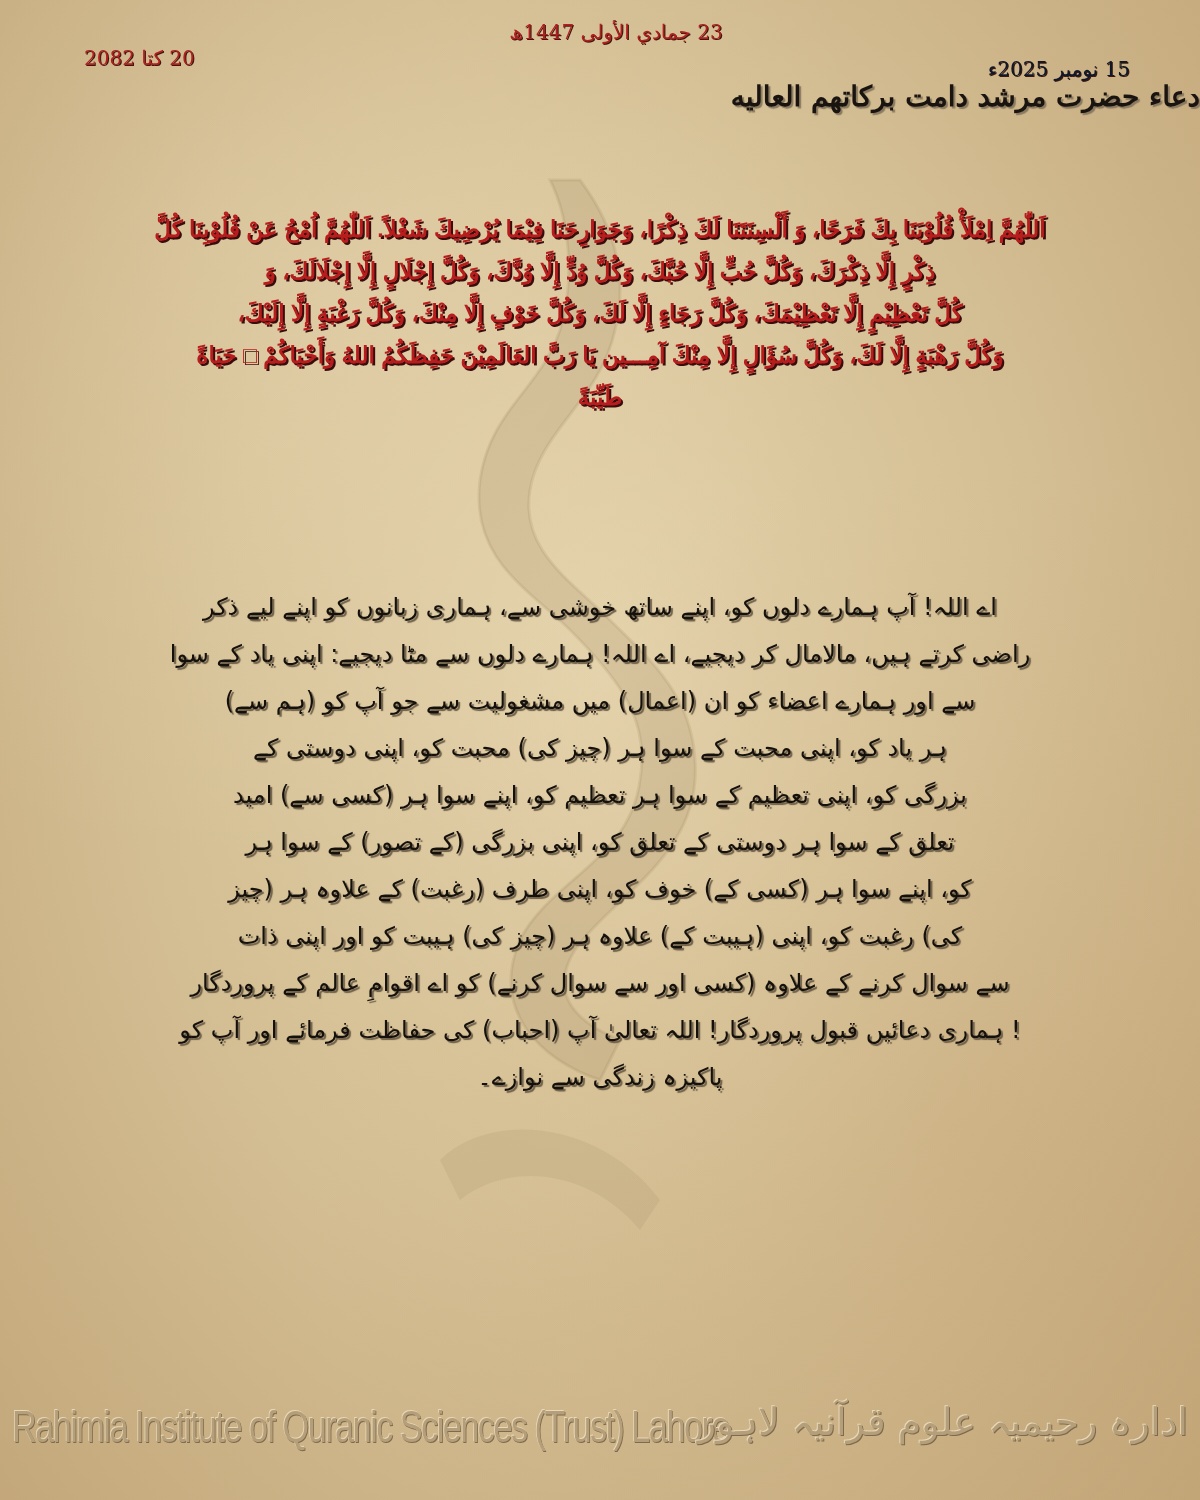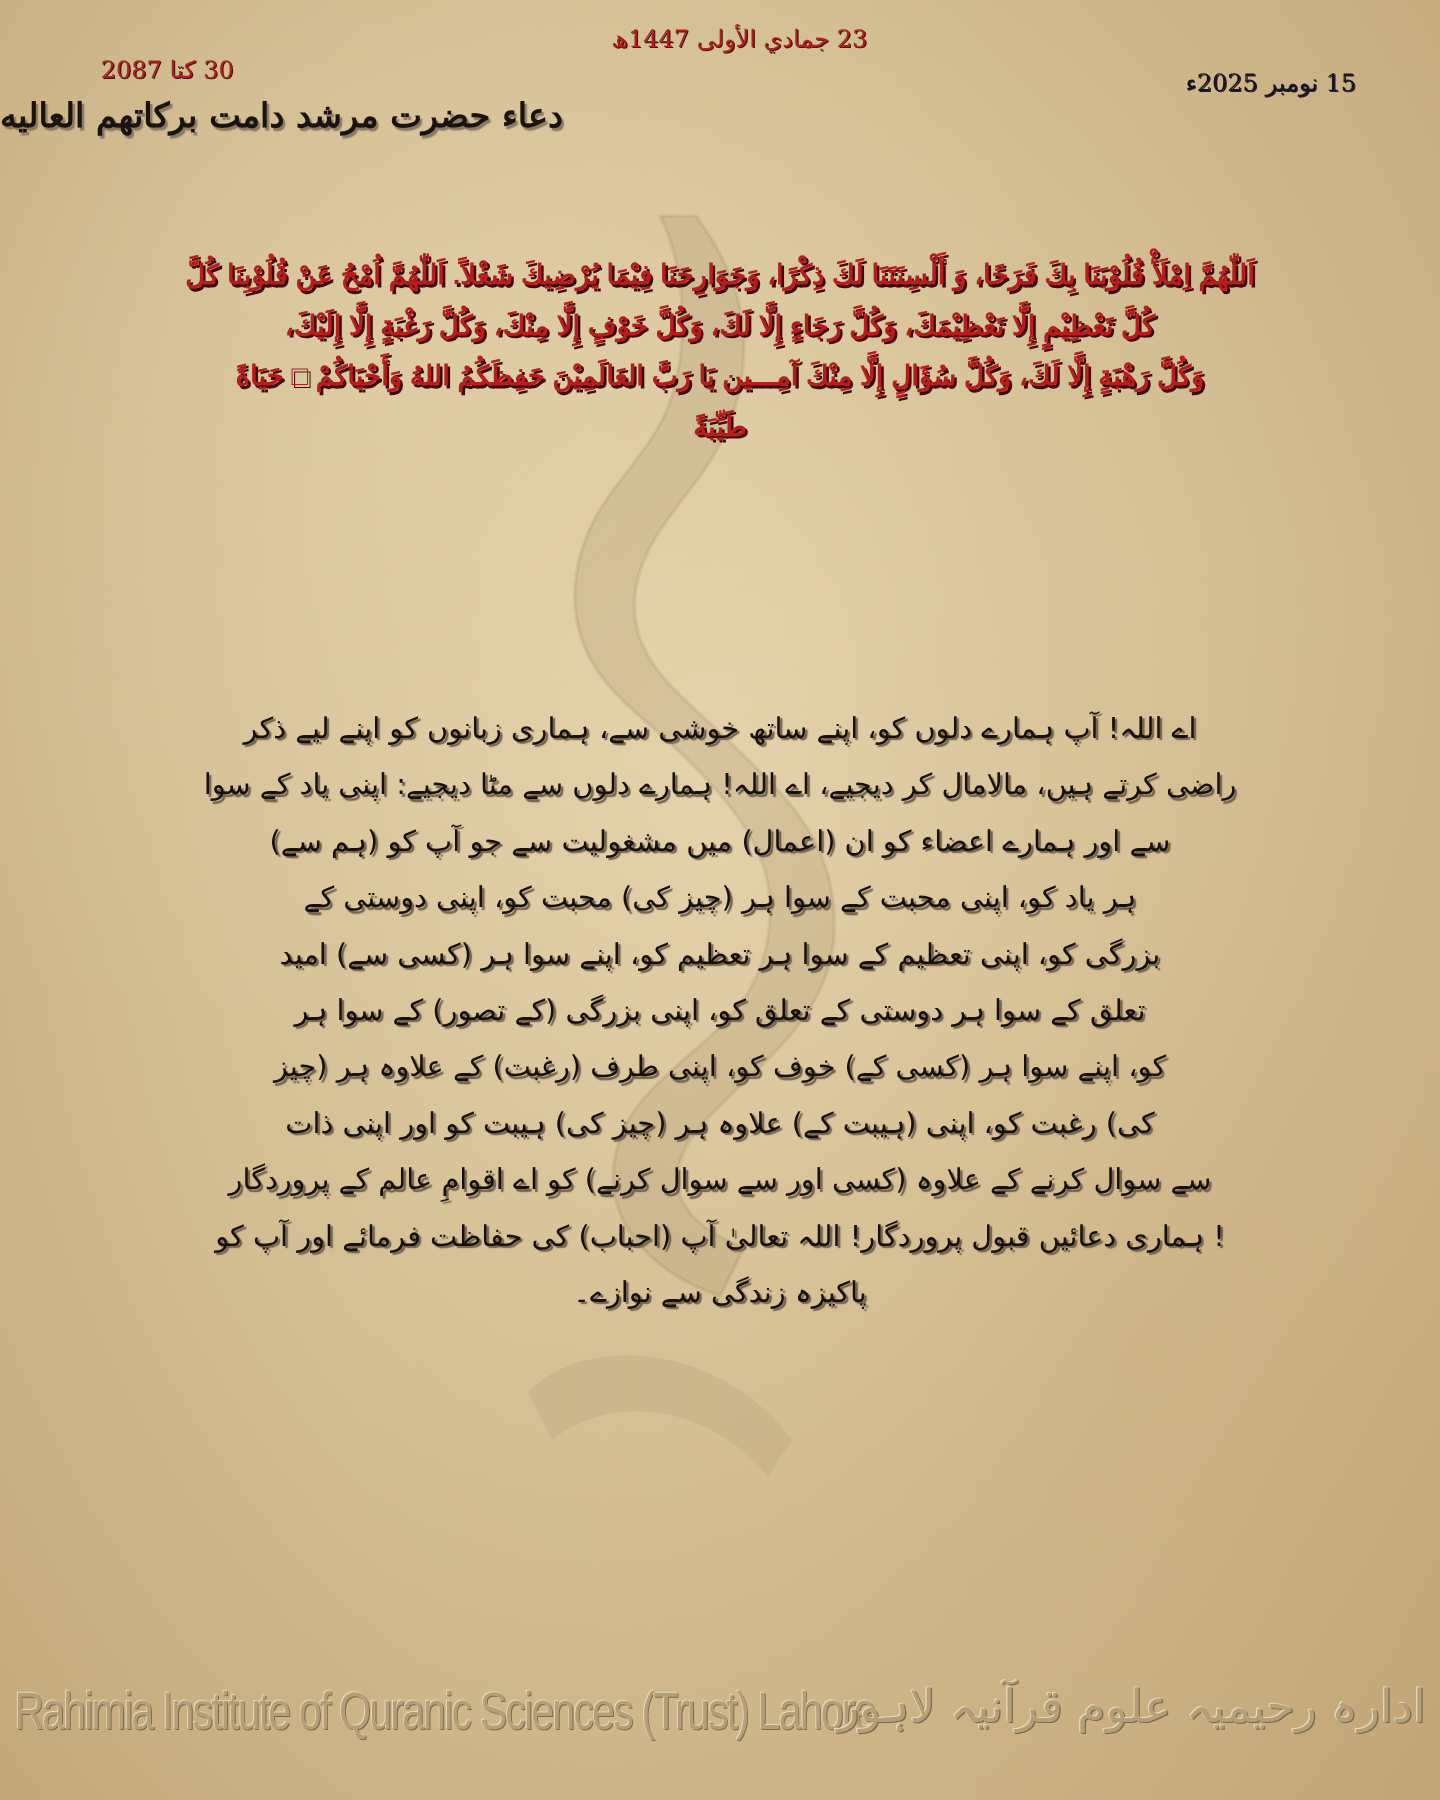--- a/index.html
+++ b/index.html
@@ -51,21 +51,21 @@
       font-size: 20px;
       color: #b21f1f;
       direction: rtl;
       text-shadow: 1px 1px 0 #3a1a10;
     }
     .title {
       position: absolute;
       top: 80px;
       left: 0;
       width: 1200px;
-      text-align: left;
+      text-align: right;
       font-size: 28px;
       font-weight: bold;
       color: #1a1410;
       direction: rtl;
       text-shadow: 2px 2px 1px #8a7a60;
     }
     
     .watermark {
       position: absolute;
       left: 400px;
@@ -144,25 +144,26 @@
 
 <div class="page">
 
   <svg class="watermark" viewBox="0 0 320 1100">
     <path d="M150 20 C170 60 175 120 160 170 C140 230 90 250 80 320 C70 400 130 430 170 470 C220 520 250 560 240 620 C230 700 150 720 120 780 C90 850 140 900 200 920 L220 880 C170 860 150 830 175 790 C210 740 290 700 295 620 C300 540 250 500 210 460 C170 420 120 390 130 330 C140 270 200 240 215 170 C230 110 210 60 180 20 Z" fill="rgba(150,125,90,0.18)" stroke="rgba(120,95,60,0.12)" stroke-width="3"></path>
     <path d="M40 1000 C90 950 200 960 260 1040 L240 1070 C190 1010 110 1000 60 1040 Z" fill="rgba(150,125,90,0.14)"></path>
   </svg>
 
   <div class="hijri-date">23 جمادي الأولى 1447ھ</div>
   <div class="greg-date">15 نومبر 2025ء</div>
-  <div class="desi-date">30 کتا 2087</div>
+  <div class="desi-date">20 کتا 2082</div>
   <div class="title">دعاء حضرت مرشد دامت برکاتهم العاليه</div>
 
   <div class="arabic-block">
     <span class="arabic-line">اَللّٰهُمَّ اِمْلَأْ قُلُوْبَنَا بِكَ فَرَحًا، وَ أَلْسِنَتَنَا لَكَ ذِكْرًا، وَجَوَارِحَنَا فِيْمَا يُرْضِيكَ شَغْلاً. اَللّٰهُمَّ اُمْحُ عَنْ قُلُوْبِنَا كُلَّ</span>
+    <span class="arabic-line">ذِكْرٍ إِلَّا ذِكْرَكَ، وَكُلَّ حُبٍّ إِلَّا حُبَّكَ، وَكُلَّ وُدٍّ إِلَّا وُدَّكَ، وَكُلَّ إِجْلَالٍ إِلَّا إِجْلَالَكَ، وَ</span>
     <span class="arabic-line">كُلَّ تَعْظِيْمٍ إِلَّا تَعْظِيْمَكَ، وَكُلَّ رَجَاءٍ إِلَّا لَكَ، وَكُلَّ خَوْفٍ إِلَّا مِنْكَ، وَكُلَّ رَغْبَةٍ إِلَّا إِلَيْكَ،</span>
     <span class="arabic-line">وَكُلَّ رَهْبَةٍ إِلَّا لَكَ، وَكُلَّ سُؤَالٍ إِلَّا مِنْكَ آمِـــين يَا رَبَّ العَالَمِيْنَ حَفِظَكُمُ اللهُ وَأَحْيَاكُمْ □ حَيَاةً</span>
     <span class="arabic-line">طَيِّبَةً</span>
   </div>
 
   <div class="urdu-block">
     <span class="urdu-line">اے اللہ! آپ ہمارے دلوں کو، اپنے ساتھ خوشی سے، ہماری زبانوں کو اپنے لیے ذکر</span>
     <span class="urdu-line">راضی کرتے ہیں، مالامال کر دیجیے، اے اللہ! ہمارے دلوں سے مٹا دیجیے: اپنی یاد کے سوا</span>
     <span class="urdu-line">سے اور ہمارے اعضاء کو ان (اعمال) میں مشغولیت سے جو آپ کو (ہم سے)</span>
     <span class="urdu-line">ہر یاد کو، اپنی محبت کے سوا ہر (چیز کی) محبت کو، اپنی دوستی کے</span>

